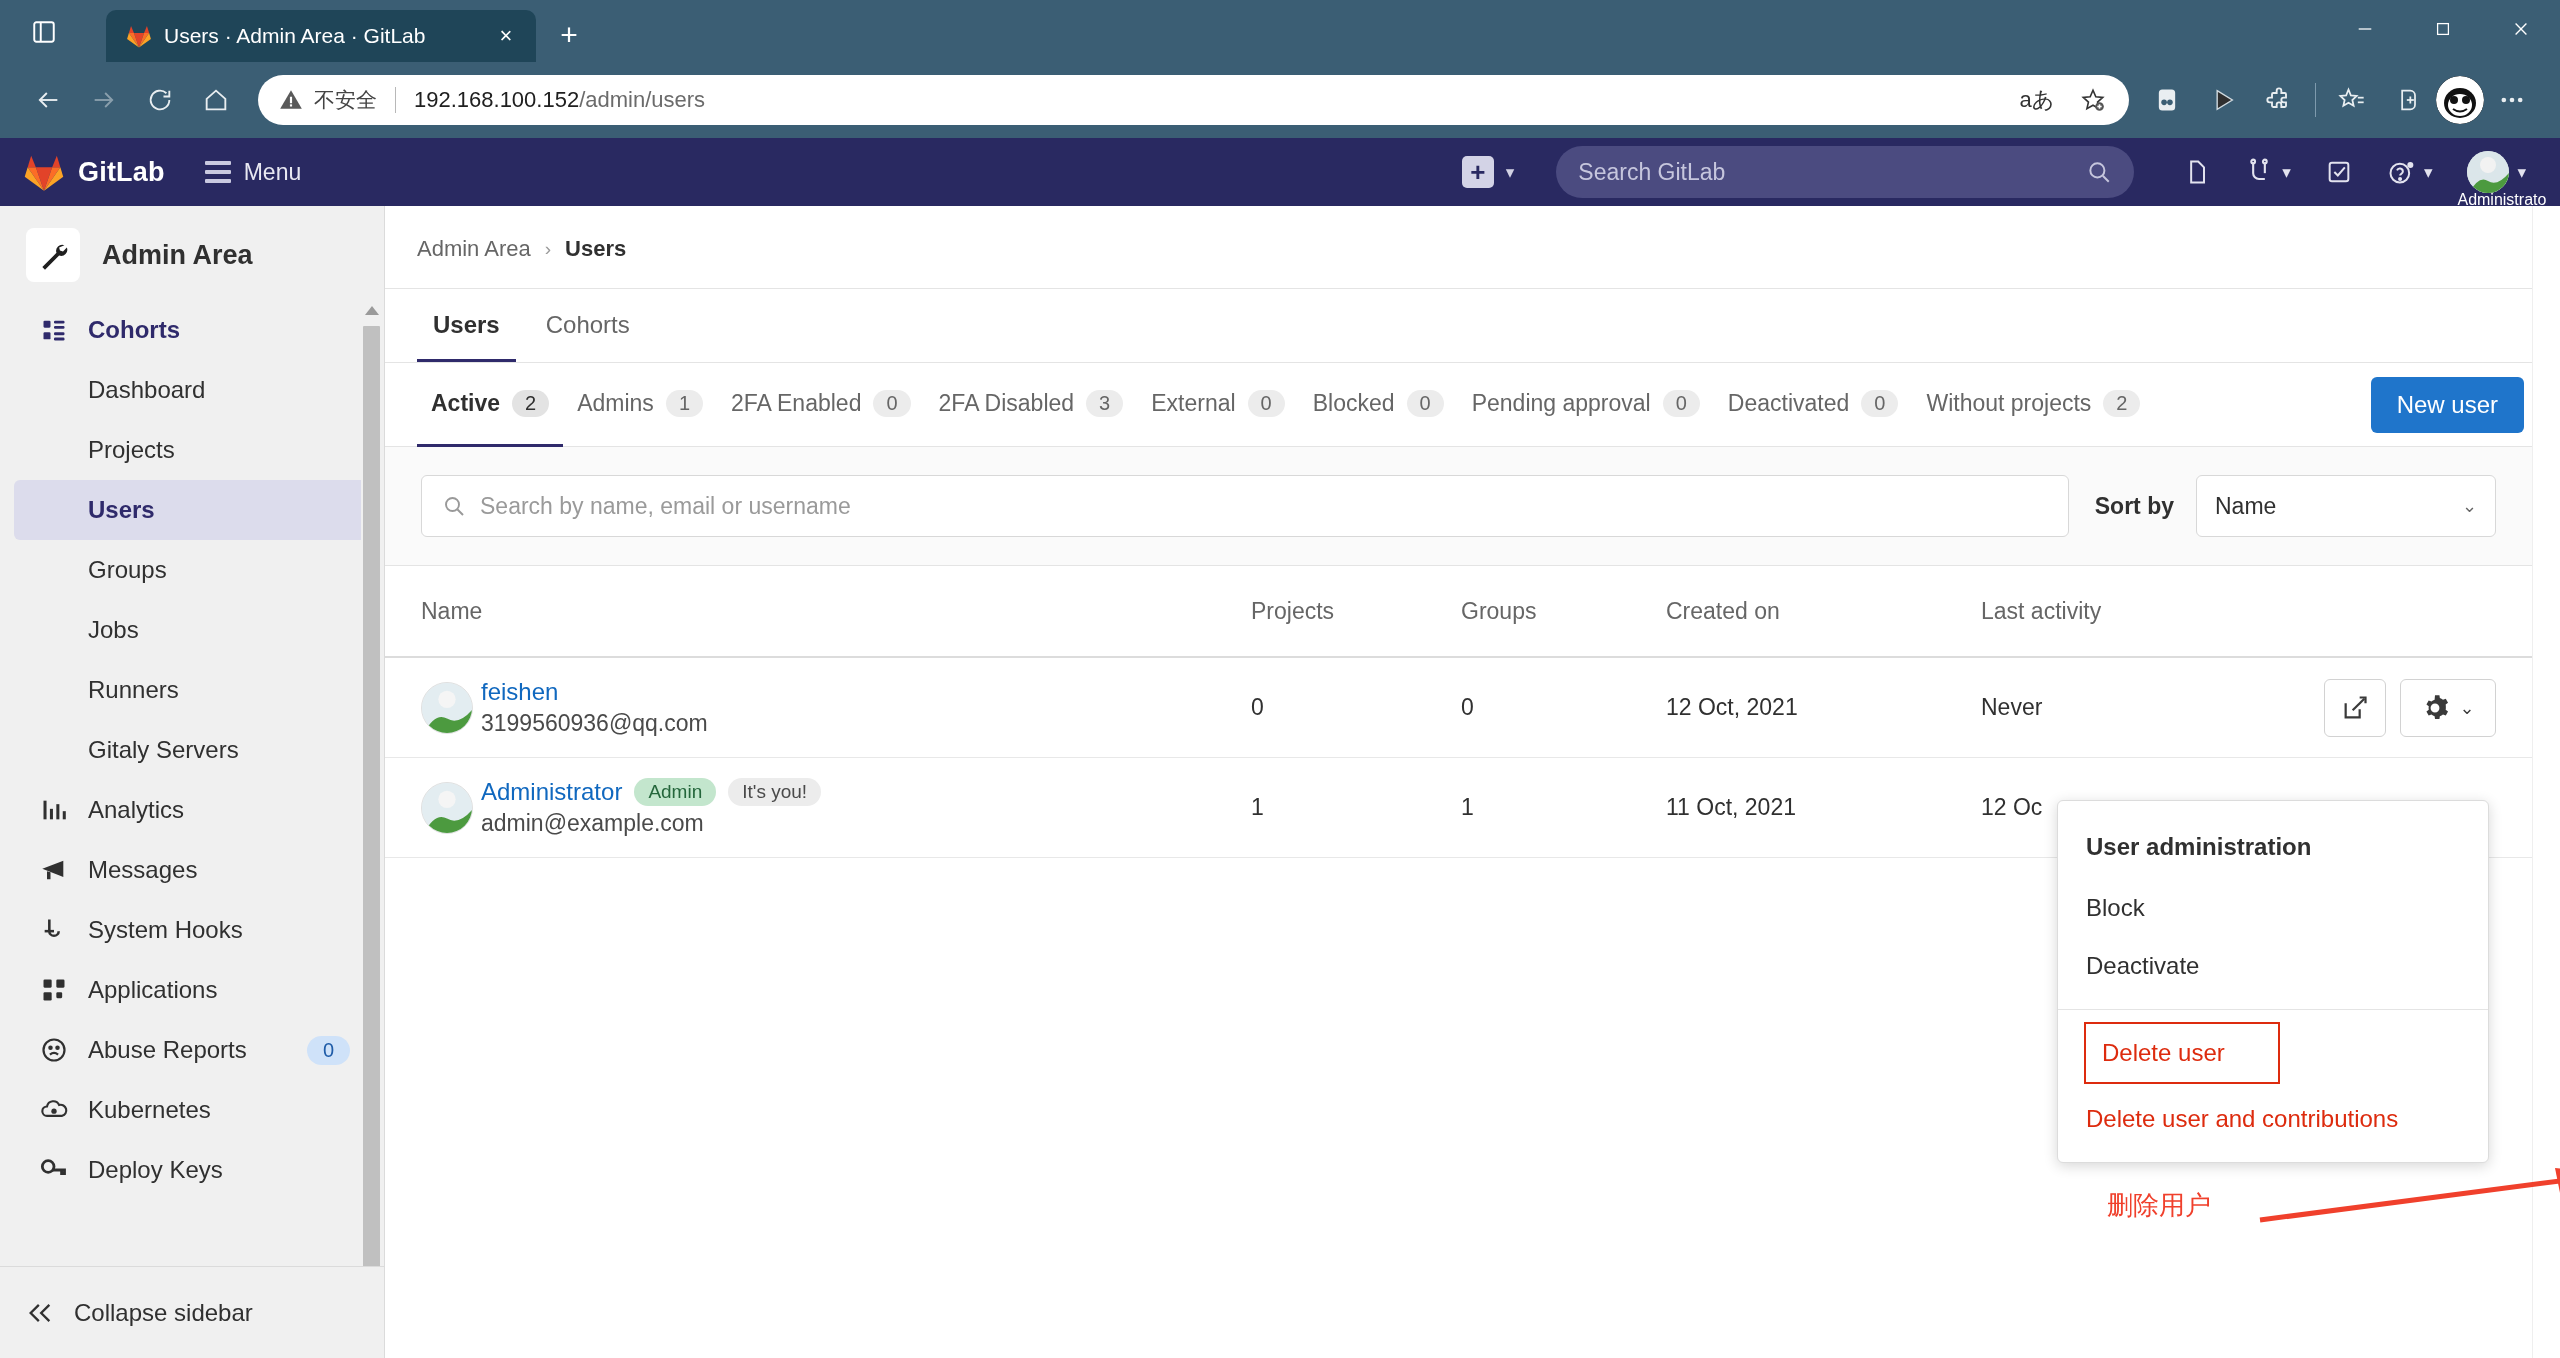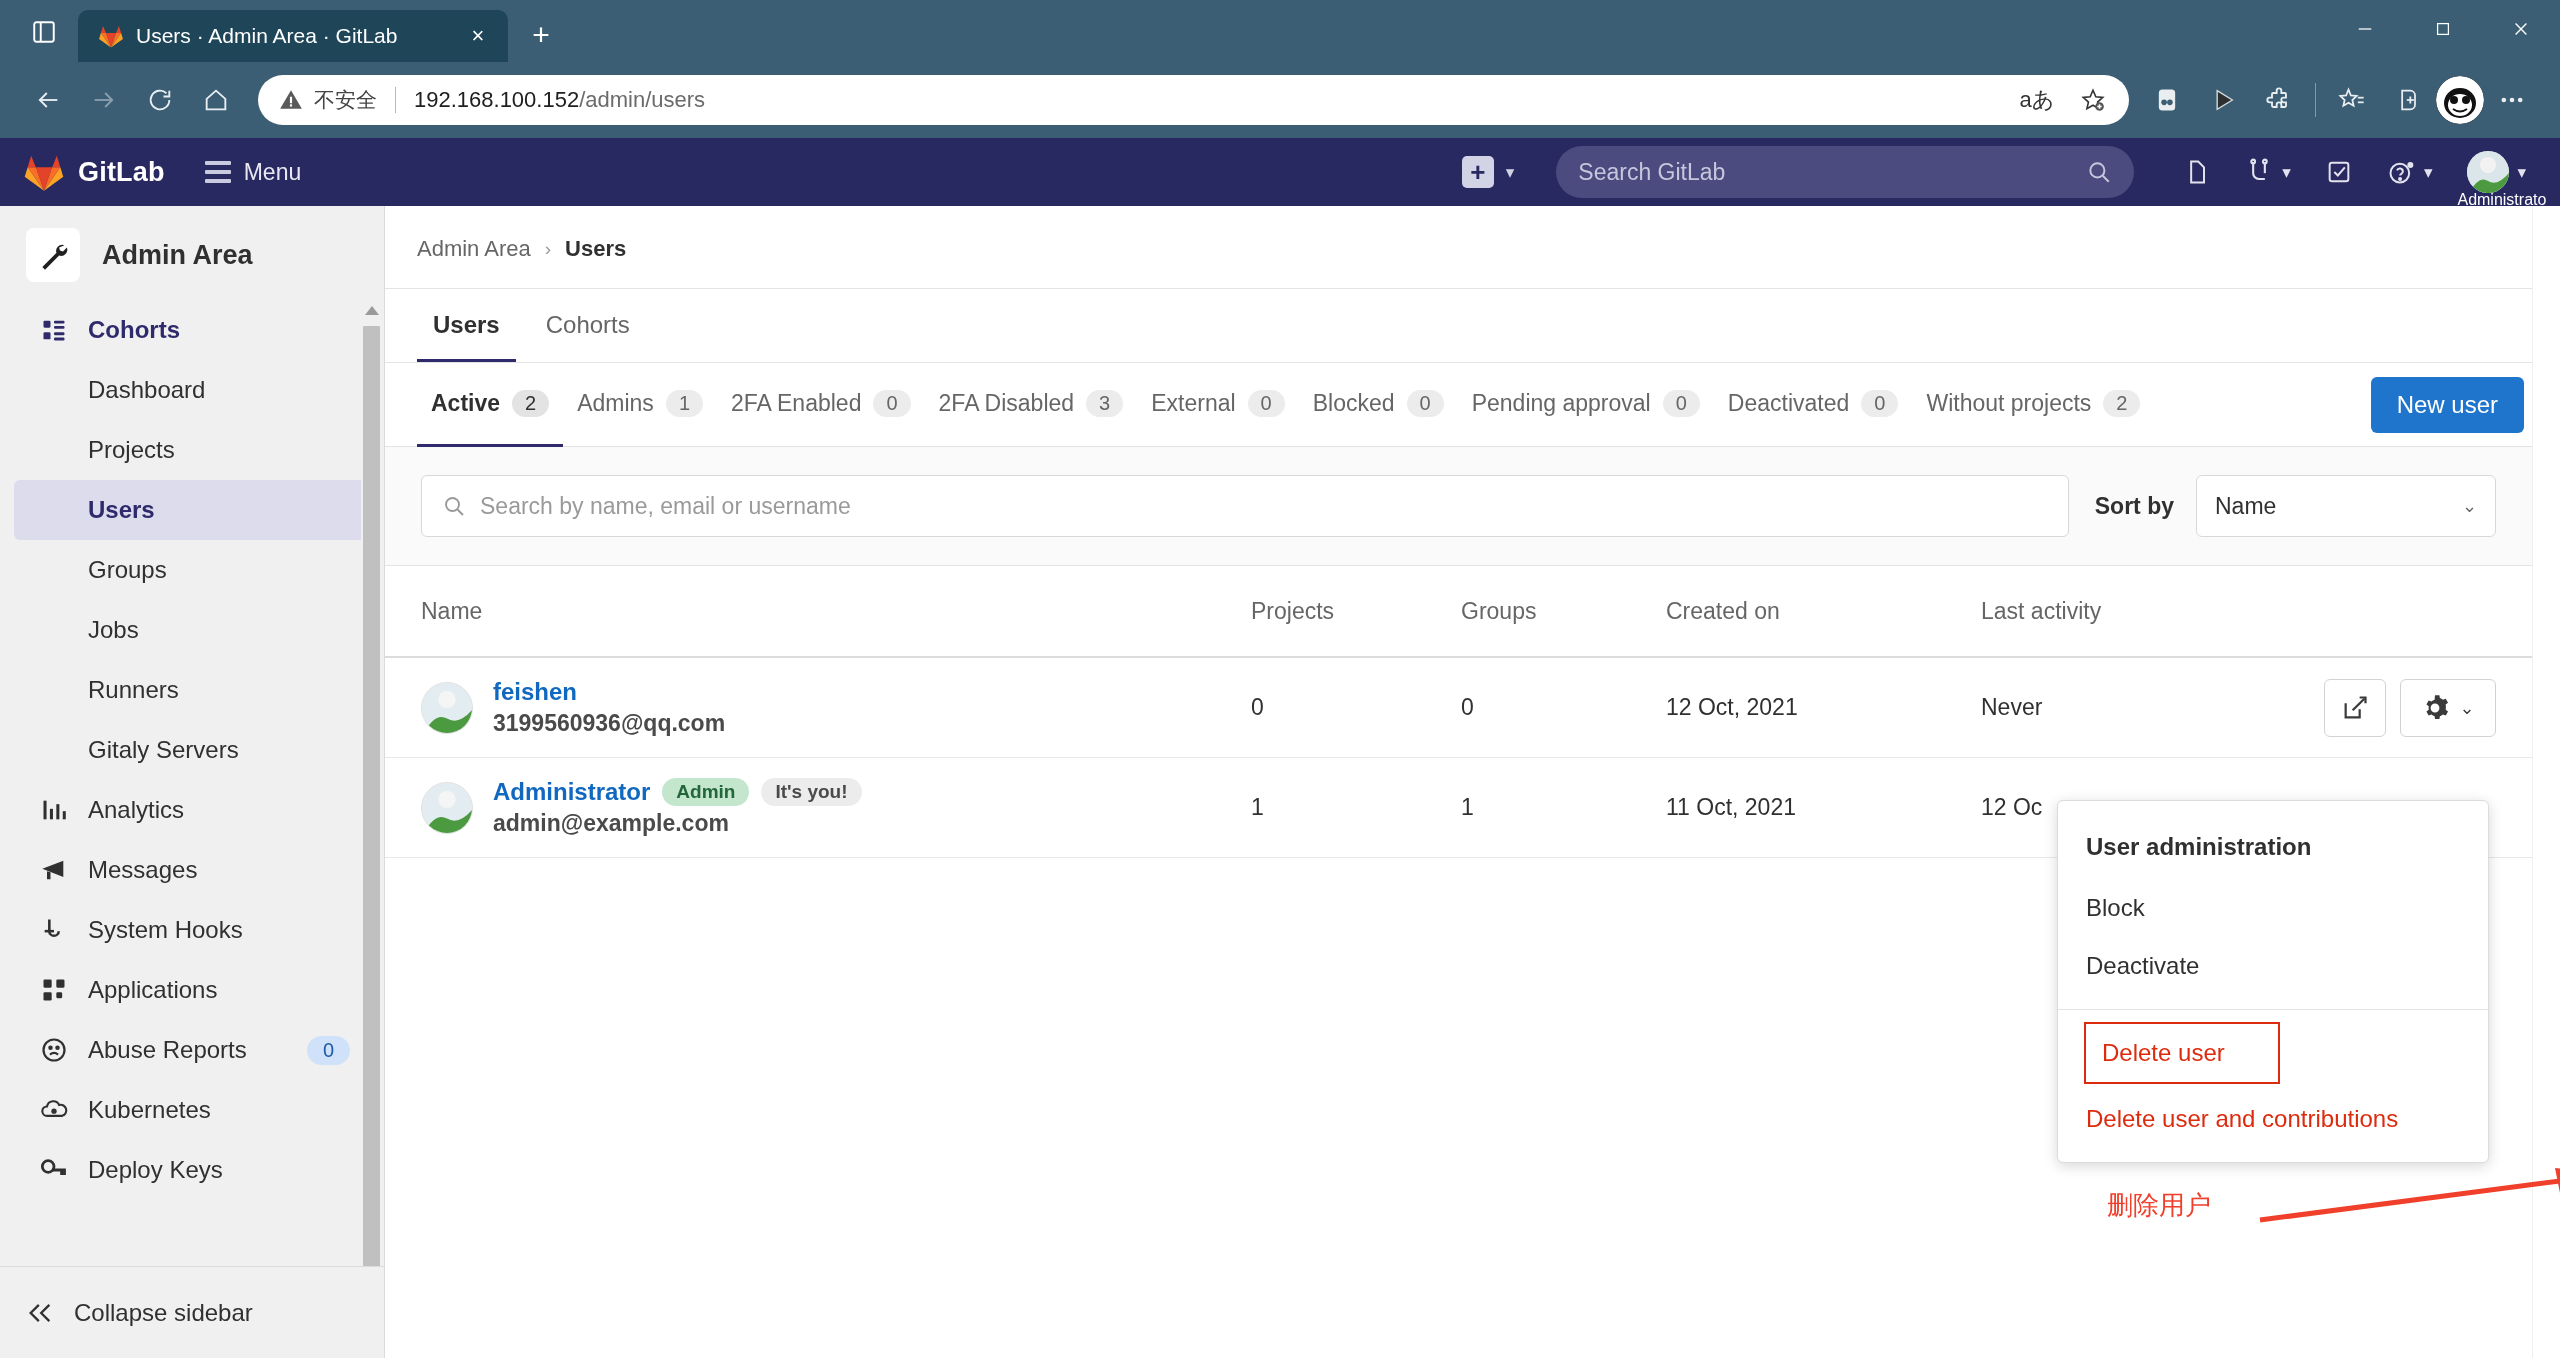--- a/index.html
+++ b/index.html
@@ -21,21 +21,21 @@
     width: 44px; height: 44px; margin: 0 12px 8px 22px;
     display: flex; align-items: center; justify-content: center;
     border-radius: 4px;
   }
   .tab-strip-icon svg { width: 26px; height: 26px; }
 
   .tab {
     height: 52px; min-width: 430px; max-width: 430px;
     background: #1f4558; border-radius: 10px 10px 0 0;
     display: flex; align-items: center; padding: 0 14px 0 20px;
-    gap: 12px; position: relative;
+    gap: 12px; position: relative; margin-left: 28px;
   }
   .tab-favicon { width: 26px; height: 26px; flex: 0 0 26px; }
   .tab-title {
     color: #ffffff; font-size: 21px; white-space: nowrap;
     overflow: hidden; text-overflow: ellipsis; flex: 1;
   }
   .tab-close {
     width: 32px; height: 32px; flex: 0 0 32px;
     display: flex; align-items: center; justify-content: center;
     color: #fff; font-size: 22px; border-radius: 4px;
@@ -293,21 +293,21 @@
   .c-grp  { flex: 0 0 205px; }
   .c-crt  { flex: 0 0 315px; }
   .c-act  { flex: 0 0 330px; }
   .c-btns { flex: 1 1 auto; display: flex; justify-content: flex-end; gap: 14px; }
 
   .trow {
     display: flex; align-items: center; min-height: 100px;
     padding: 16px 36px; border-bottom: 1px solid #e8e8e8;
     font-size: 23px; color: #303030;
   }
-  .user-cell { display: flex; align-items: center; gap: 20px; font-weight: bold; }
+  .user-cell { display: flex; align-items: center; gap: 8px; }
   .avatar-sq {
     width: 52px; height: 52px; border-radius: 50%; overflow: hidden;
     background: #e8eef0; flex: 0 0 52px; position: relative;
     border: 1px solid #e0e0e0;
   }
   .user-lines { display: flex; flex-direction: column; gap: 4px; }
   .user-name-line { display: flex; align-items: center; gap: 12px; }
   .user-link { color: #1068bf; font-size: 24px; }
   .user-email { color: #4a4a4a; font-size: 23px; }
   .badge-admin {

